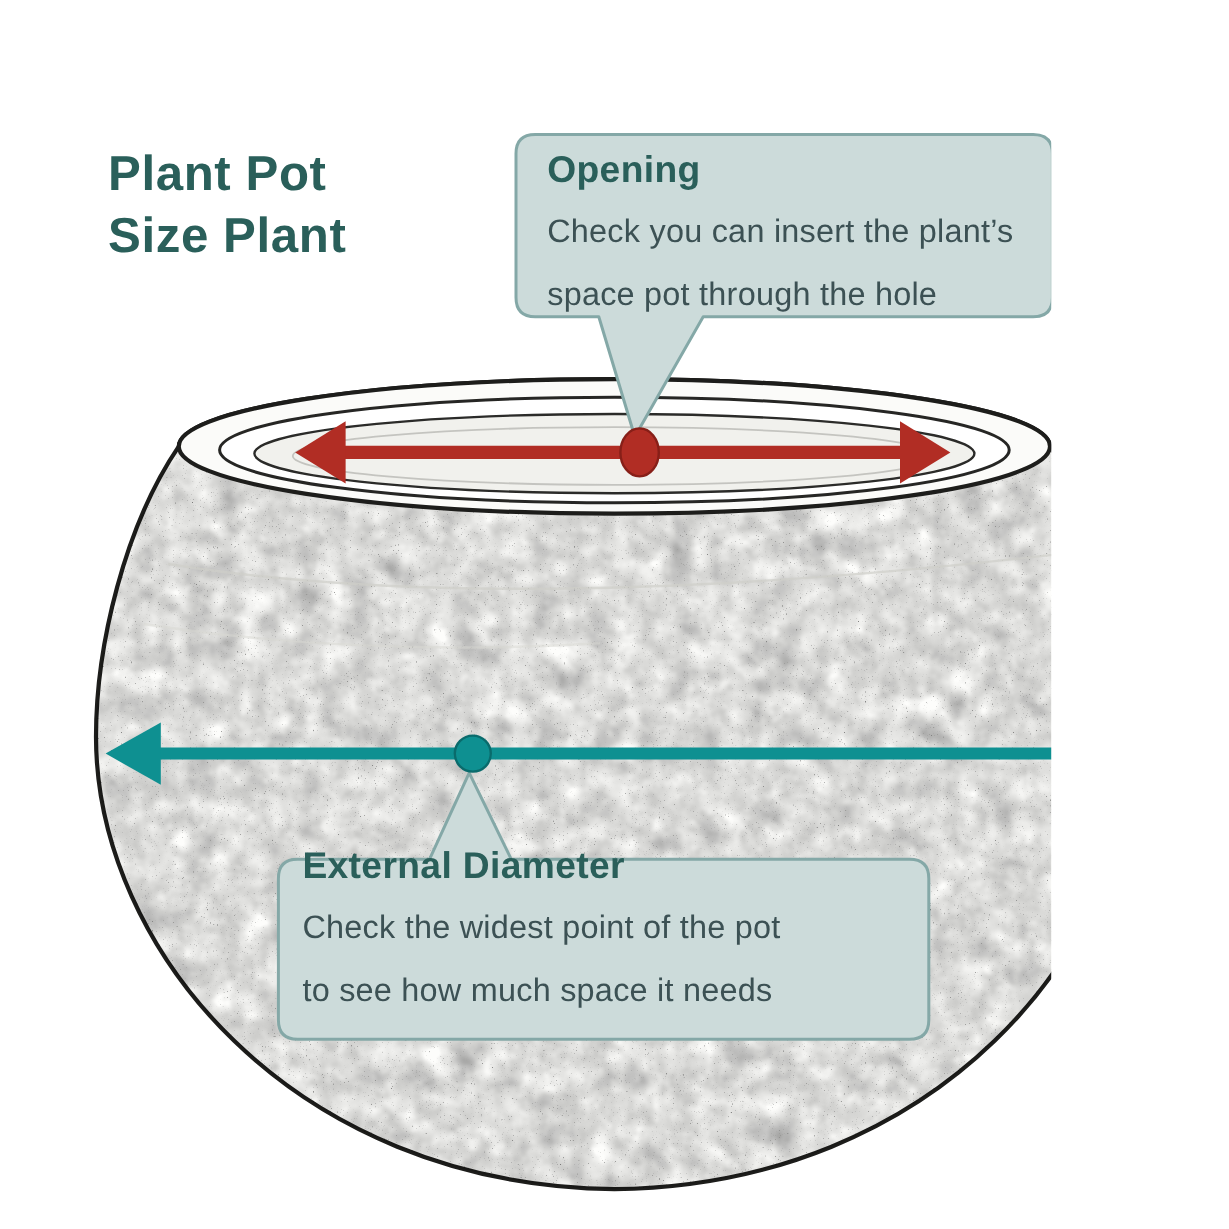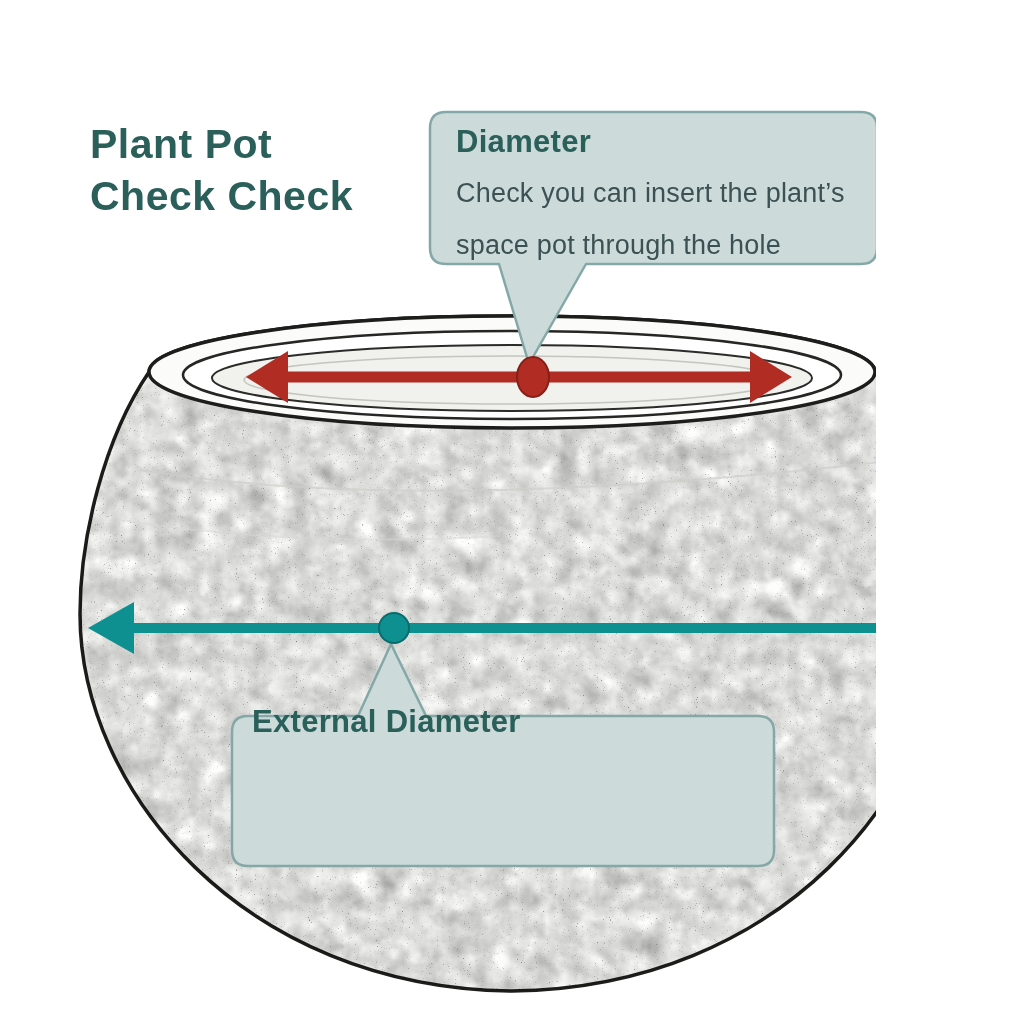--- a/index.html
+++ b/index.html
@@ -95,28 +95,32 @@
     <path d="M 248 716 H 358 L 391 644 L 426 716 H 758 Q 774 716 774 732
              V 850 Q 774 866 758 866 H 248 Q 232 866 232 850 V 732
              Q 232 716 248 716 Z" fill="#ccdbda" stroke="#84a8a7" stroke-width="2.5" stroke-linejoin="round"></path>
 
     <ellipse cx="533" cy="377" rx="16" ry="20" fill="#b12d24" stroke="#871f18" stroke-width="2"></ellipse>
     <circle cx="394" cy="628" r="15" fill="#0e9091" stroke="#0a6b6c" stroke-width="2"></circle>
   </svg>
 
   <h1 class="page-title">
     <span>Plant Pot</span>
-    <span>Check Check</span>
+    <span>Size Plant</span>
   </h1>
 
   <div class="callout-text opening-text">
-    <div class="callout-title">Diameter</div>
+    <div class="callout-title">Opening</div>
     <div>
       <span class="callout-line">Check you can insert the plant’s</span>
       <span class="callout-line">space pot through the hole</span>
     </div>
   </div>
 
   <div class="callout-text external-text">
     <div class="callout-title">External Diameter</div>
+    <div>
+      <span class="callout-line">Check the widest point of the pot</span>
+      <span class="callout-line">to see how much space it needs</span>
+    </div>
   </div>
 
 </div>
 
 </body></html>

